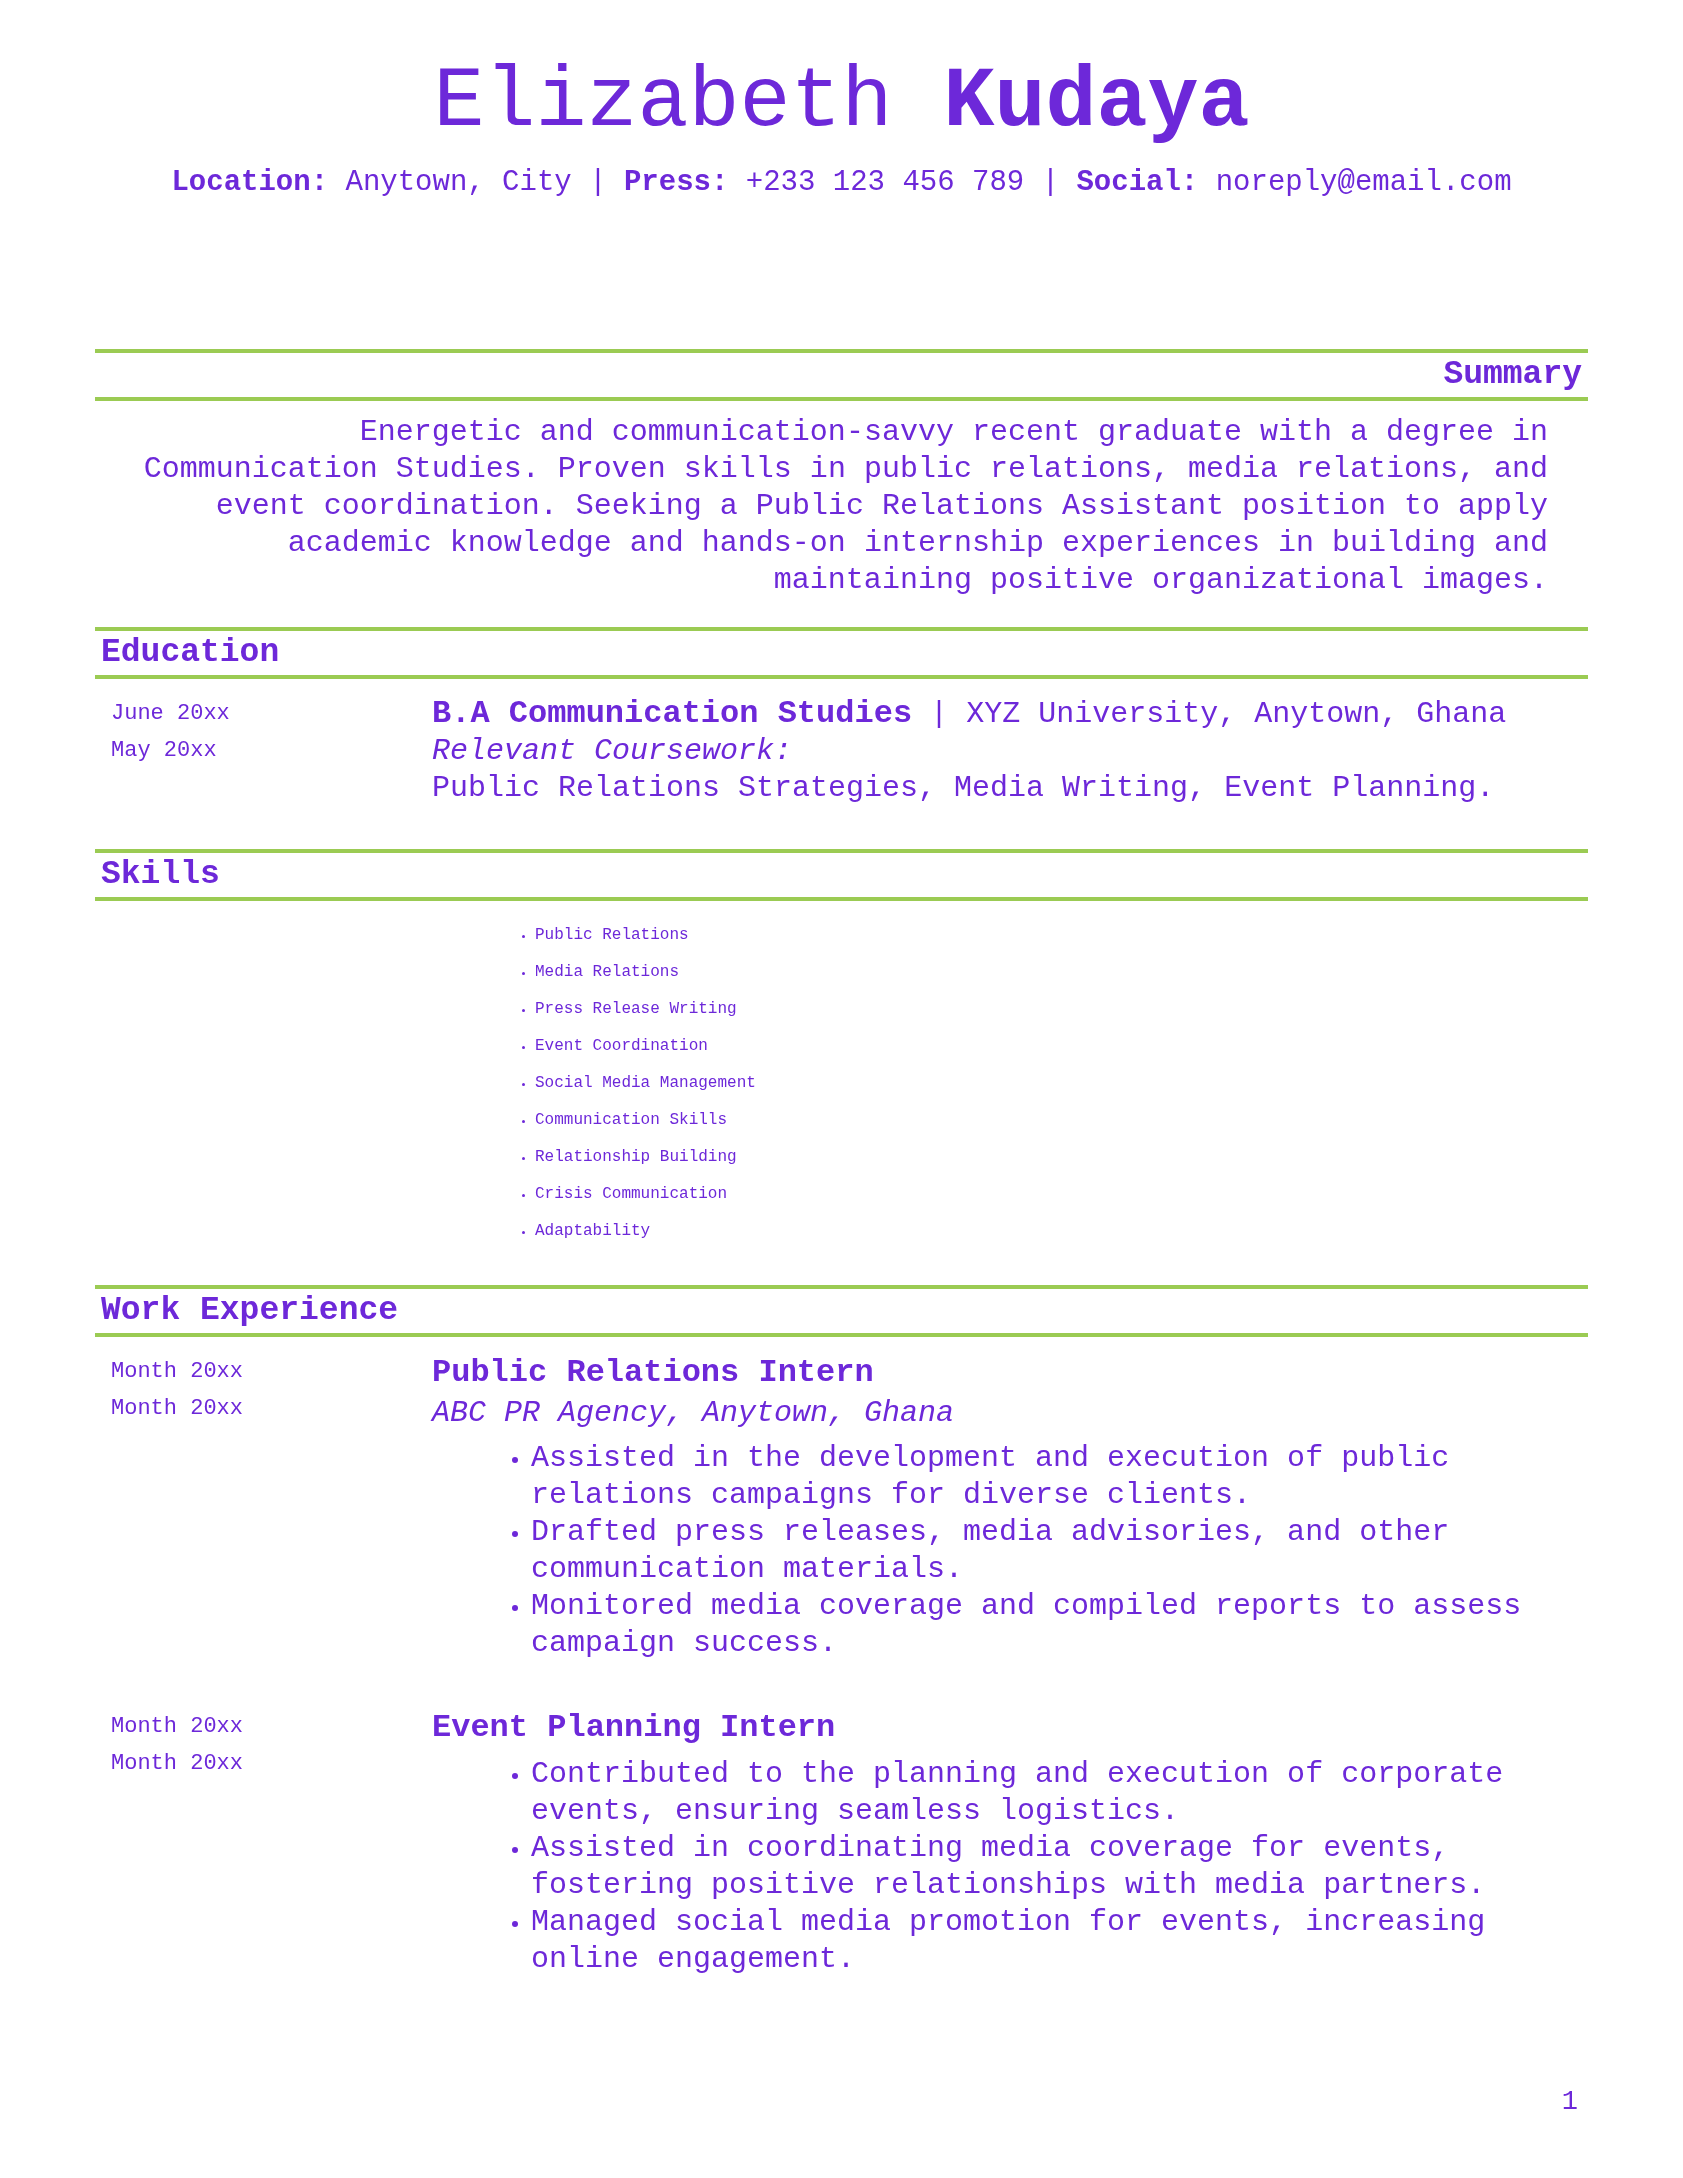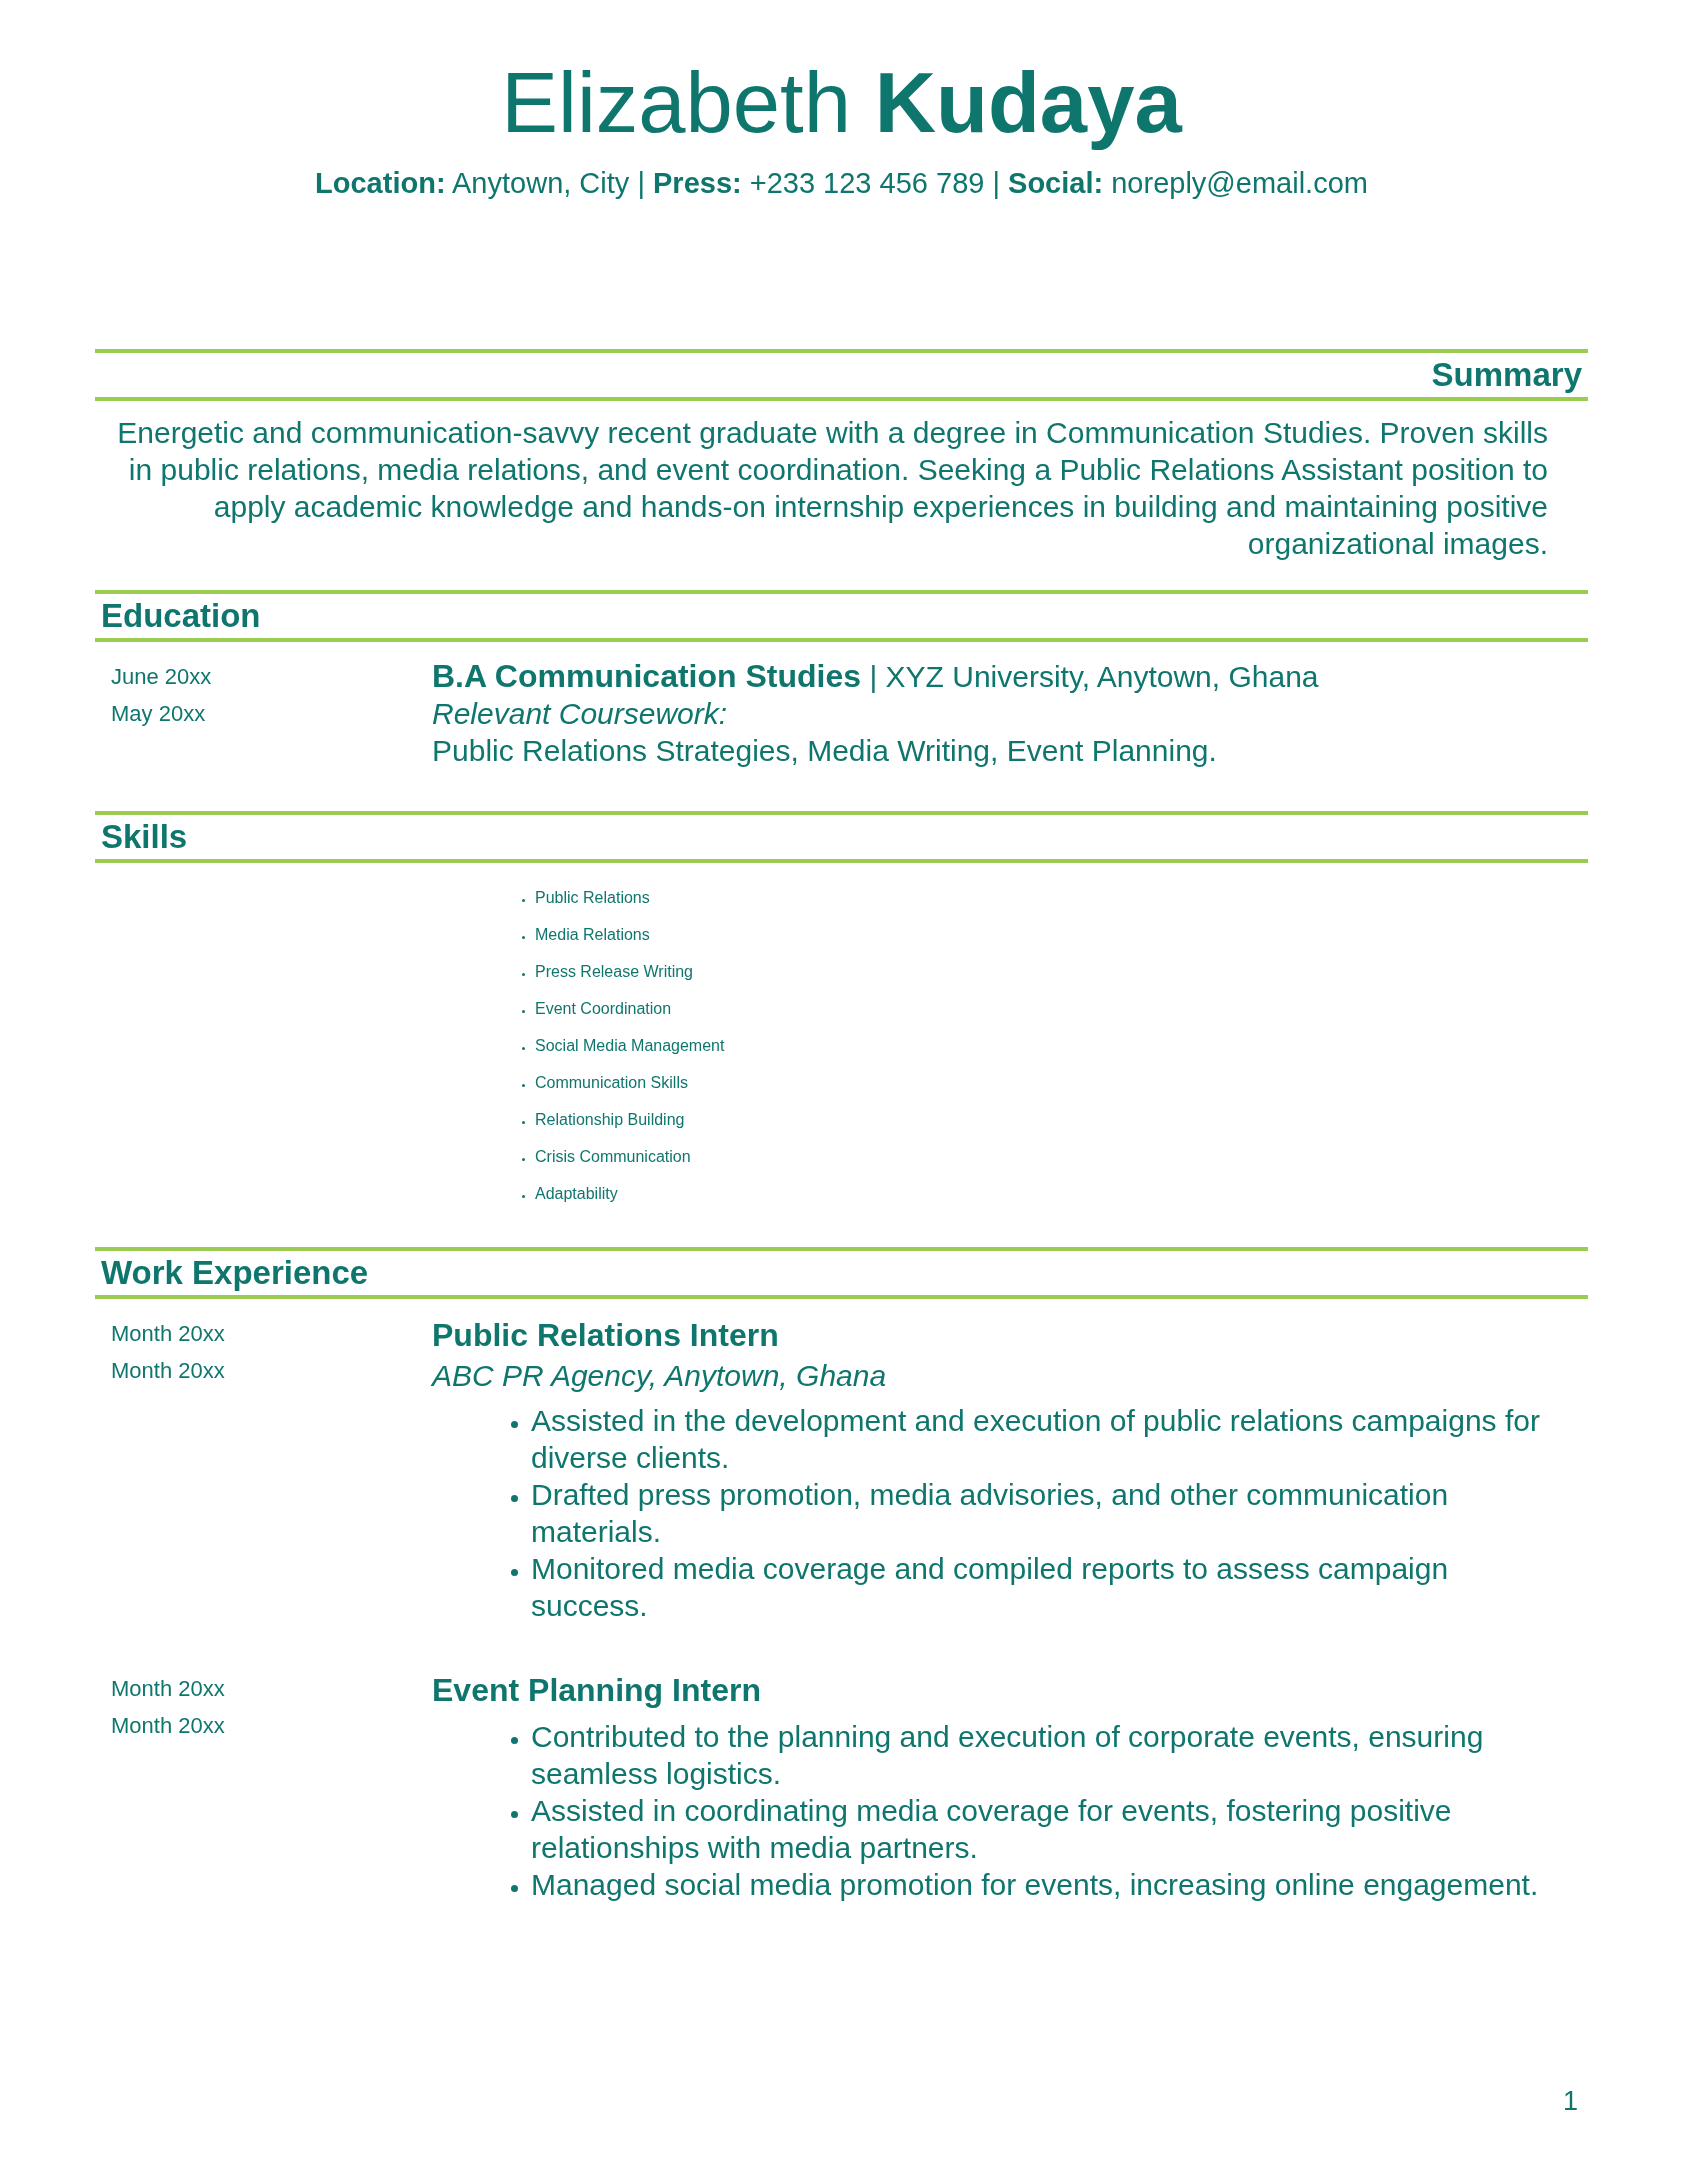--- a/index.html
+++ b/index.html
@@ -1,19 +1,19 @@
 <!DOCTYPE html>
 <html style="--accent: #9bcb53;"><head>
 <meta charset="utf-8">
 <style>
   * { box-sizing: border-box; }
   html, body { margin: 0; padding: 0; background: #ffffff; }
   .page {
     width: 1683px; height: 2178px; position: relative; background: #ffffff;
-    color: #0f766e; font-family: Liberation Sans, sans-serif;
+    color: #6d28d9; font-family: Liberation Mono, monospace;
     padding: 51px 95px 0 95px; overflow: hidden;
   }
   .name { text-align: center; margin: 0; font-size: 85px; font-weight: normal; line-height: 103px; }
   .name .last { font-weight: bold; }
   .contact { text-align: center; font-size: 29px; line-height: 38px; margin: 10px 0 0 0; }
   .contact b { font-weight: bold; }
   .section { margin: 0; }
   .section-head {
     border-top: 4px solid var(--accent, #9bcb53);
     border-bottom: 4px solid var(--accent, #9bcb53);
@@ -93,21 +93,21 @@
     <div class="two-col job job1">
       <div class="dates">
         <div>Month 20xx</div>
         <div>Month 20xx</div>
       </div>
       <div class="content">
         <p class="job-title">Public Relations Intern</p>
         <p class="company italic">ABC PR Agency, Anytown, Ghana</p>
         <ul class="bullets">
           <li>Assisted in the development and execution of public relations campaigns for diverse clients.</li>
-          <li>Drafted press promotion, media advisories, and other communication materials.</li>
+          <li>Drafted press releases, media advisories, and other communication materials.</li>
           <li>Monitored media coverage and compiled reports to assess campaign success.</li>
         </ul>
       </div>
     </div>
 
     <div class="two-col job job2">
       <div class="dates">
         <div>Month 20xx</div>
         <div>Month 20xx</div>
       </div>

